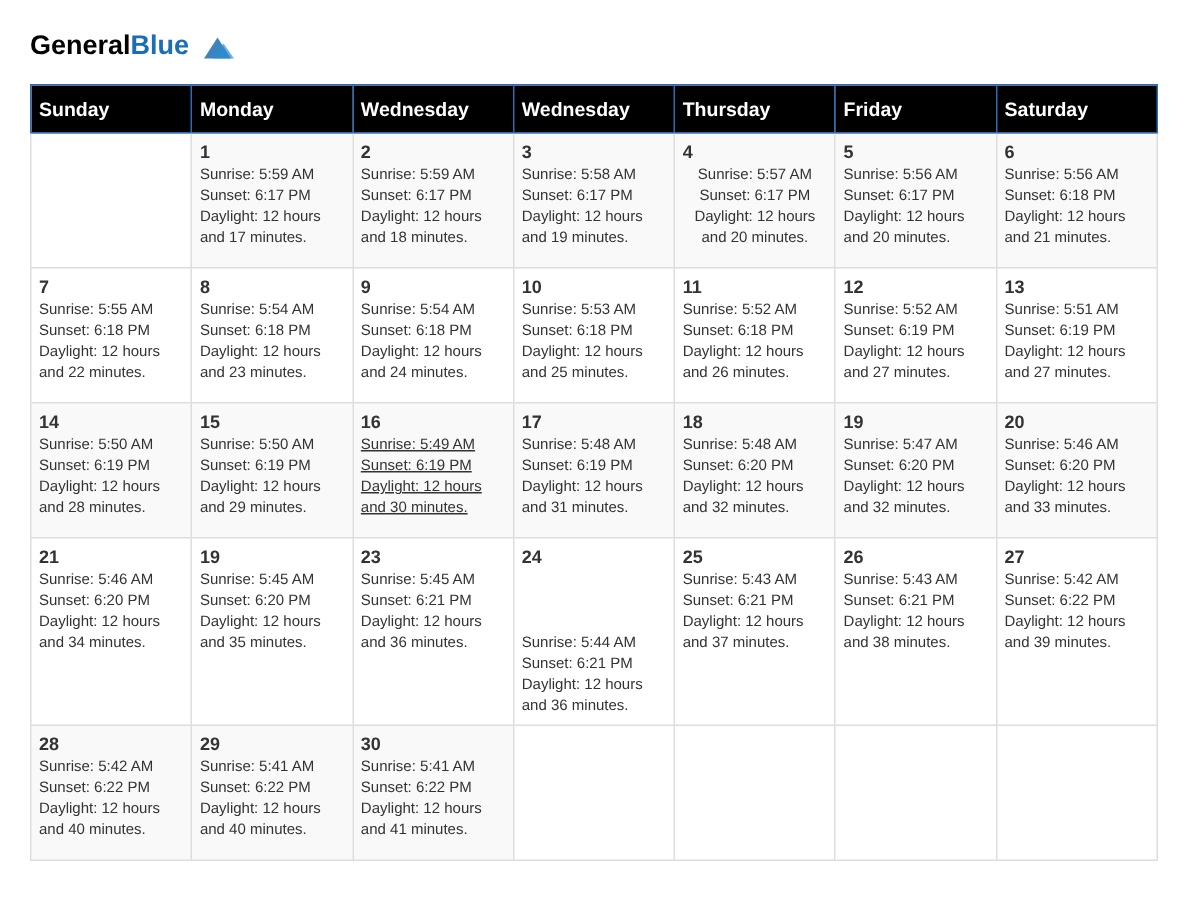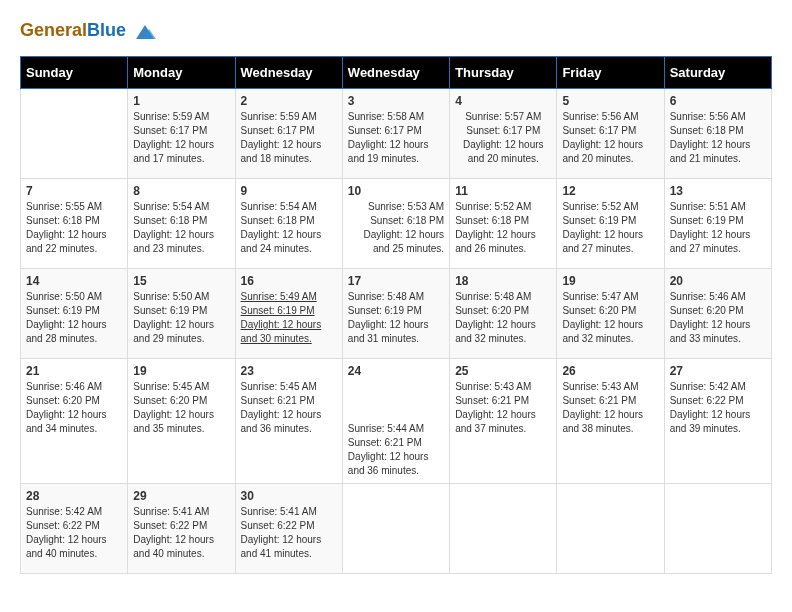--- a/index.html
+++ b/index.html
@@ -79,21 +79,21 @@
     .empty-cell {
       background-color: #fff !important;
     }
   </style>
 </head>
 <body>
 
 <div class="header-area">
   <div class="logo">
     <div>
-      <span style="font-size:18px;font-weight:bold;color:#a16207;margin-top:44px;">General</span><span style="font-size:18px;font-weight:bold;color:#1a6eb5;">Blue</span>
+      <span style="font-size:18px;font-weight:bold;color:#000000;margin-top:44px;">General</span><span style="font-size:18px;font-weight:bold;color:#1a6eb5;">Blue</span>
       <svg width="22" height="18" viewBox="0 0 22 18" style="vertical-align:middle;margin-left:3px;">
         <polygon points="2,16 11,2 20,16" fill="#1a6eb5" opacity="0.85"></polygon>
         <polygon points="8,16 15,6 22,16" fill="#2a8fd4" opacity="0.7"></polygon>
       </svg>
     </div>
   </div>
   <div class="title-area">
     <div class="month-title"></div>
     <div class="location-title"></div>
   </div>
@@ -174,21 +174,21 @@
         </td>
         <td>
           <span class="day-number">9</span>
           <div class="day-info" style="white-space: pre-line;">Sunrise: 5:54 AM
 Sunset: 6:18 PM
 Daylight: 12 hours
 and 24 minutes.</div>
         </td>
         <td>
           <span class="day-number">10</span>
-          <div class="day-info" style="white-space: pre-line; text-align: right;">Sunrise: 5:53 AM
+          <div class="day-info" style="white-space: pre-line;">Sunrise: 5:53 AM
 Sunset: 6:18 PM
 Daylight: 12 hours
 and 25 minutes.</div>
         </td>
         <td>
           <span class="day-number">11</span>
           <div class="day-info" style="white-space: pre-line;">Sunrise: 5:52 AM
 Sunset: 6:18 PM
 Daylight: 12 hours
 and 26 minutes.</div>

